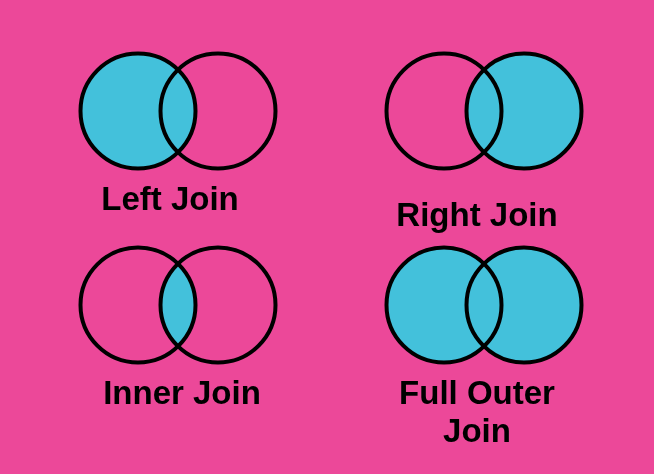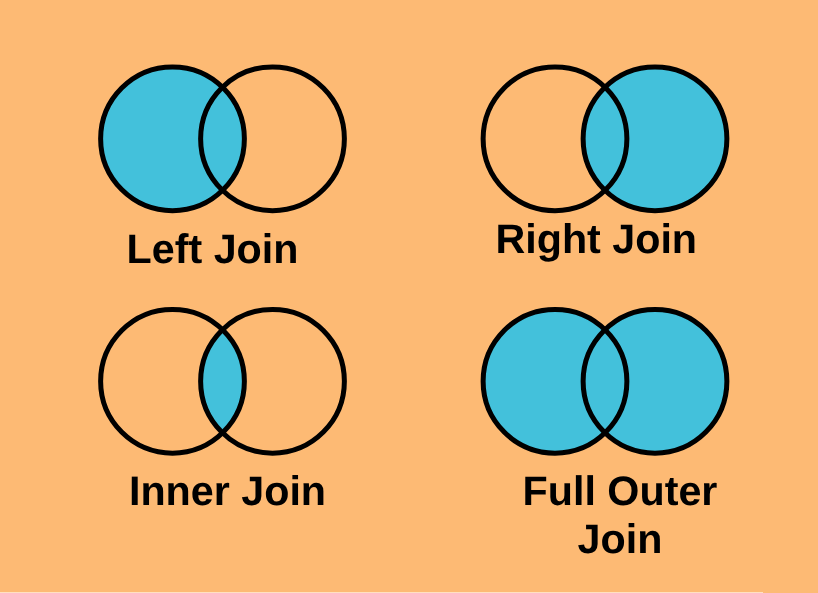--- a/index.html
+++ b/index.html
@@ -5,21 +5,21 @@
   html, body {
     margin: 0;
     padding: 0;
     background: #ffffff;
     font-family: "Liberation Sans", sans-serif;
   }
   .canvas {
     position: relative;
     width: 654px;
     height: 474px;
-    background: #fdba74;
+    background: #ec4899;
     overflow: hidden;
   }
   .venn-svg {
     position: absolute;
     width: 240px;
     height: 124px;
     display: block;
   }
   .venn-0 { left: 58px;  top: 49px;  }
   .venn-1 { left: 364px; top: 49px;  }
@@ -29,23 +29,23 @@
     position: absolute;
     width: 220px;
     text-align: center;
     font-size: 33px;
     font-weight: bold;
     line-height: 38px;
     color: #000000;
     margin: 0;
   }
   .label-0 { left: 60px;  top: 180px; }
-  .label-1 { left: 367px; top: 172px; }
+  .label-1 { left: 367px; top: 196px; }
   .label-2 { left: 72px;  top: 374px; }
-  .label-3 { left: 386px; top: 374px; text-align: center; }
+  .label-3 { left: 367px; top: 374px; text-align: center; }
 </style>
 </head>
 <body>
 
 <div class="canvas">
 
   <figure style="margin:0">
     <svg class="venn-svg venn-0" viewBox="0 0 240 124">
         <circle cx="80" cy="62" r="57.5" fill="#43C1DB"></circle>
         <path d="M 120 20.693220895354237 A 57.5 57.5 0 0 1 120 103.30677910464576 A 57.5 57.5 0 0 1 120 20.693220895354237 Z" fill="#43C1DB"></path>

